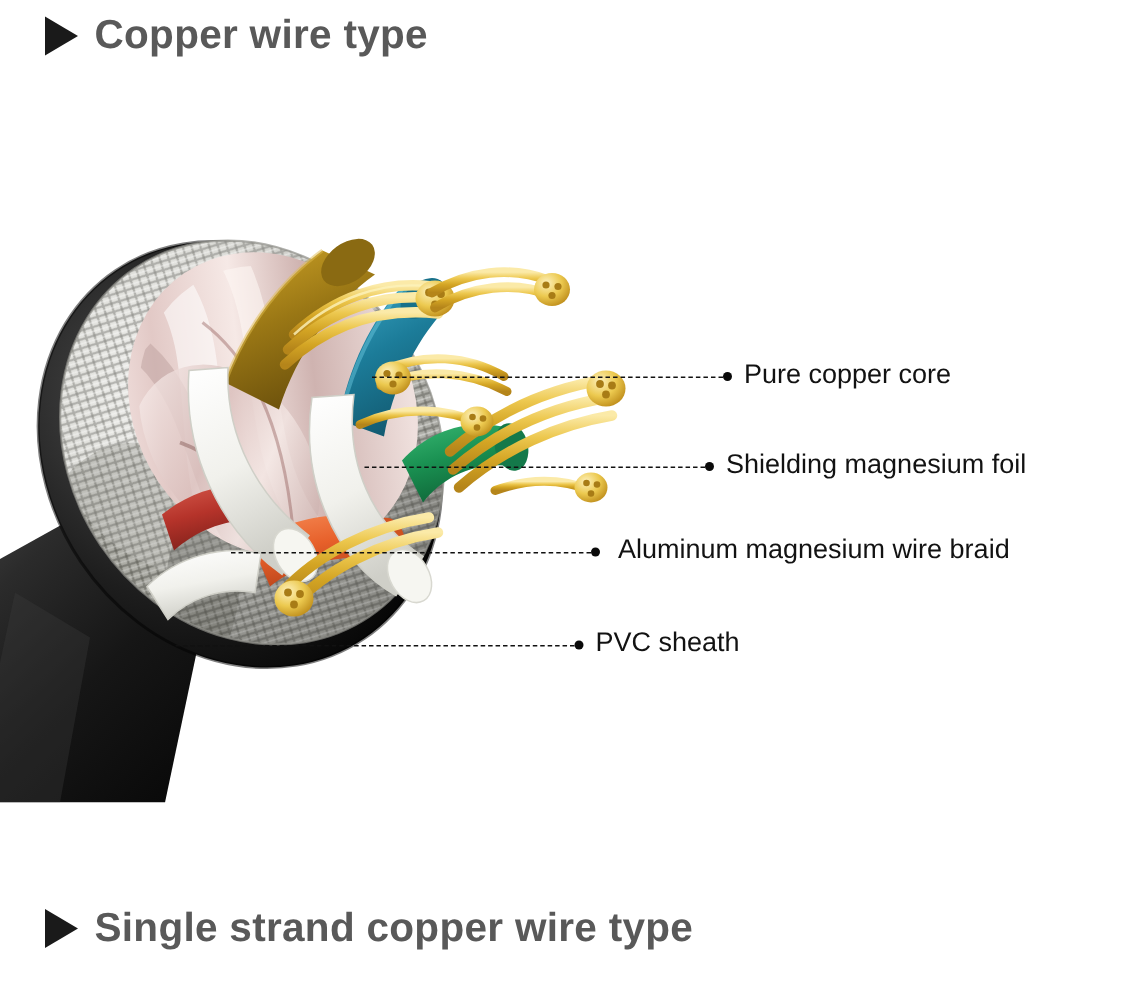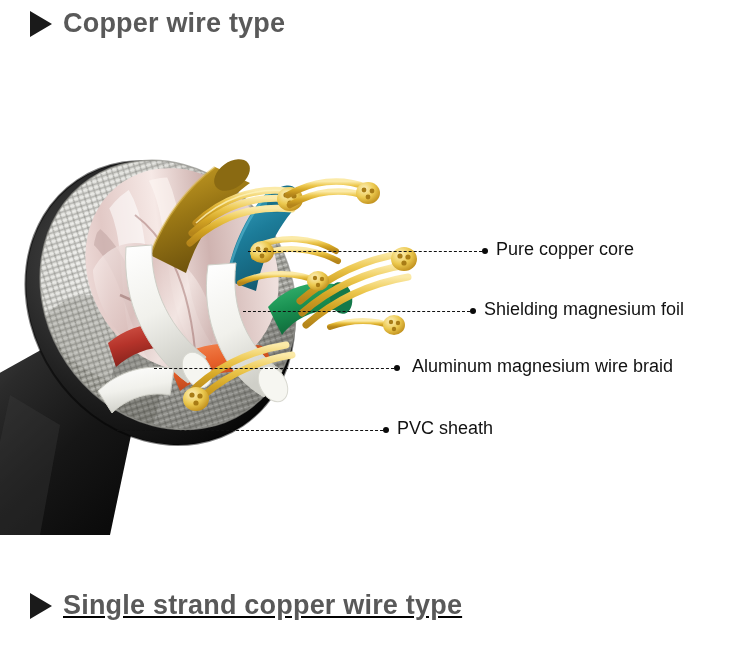--- a/index.html
+++ b/index.html
@@ -20,21 +20,21 @@
 
   
   .section-heading {
     position: absolute;
     display: flex;
     align-items: center;
     gap: 11px;
     white-space: nowrap;
   }
   .heading-top { left: 30px; top: 10px; }
-  .heading-bottom { left: 30px; top: 592px; text-decoration: underline; }
+  .heading-bottom { left: 30px; top: 605px; }
 
   .tri-bullet {
     width: 0;
     height: 0;
     border-left: 22px solid #1a1a1a;
     border-top: 13px solid transparent;
     border-bottom: 13px solid transparent;
     flex: none;
   }
   .heading-text {

